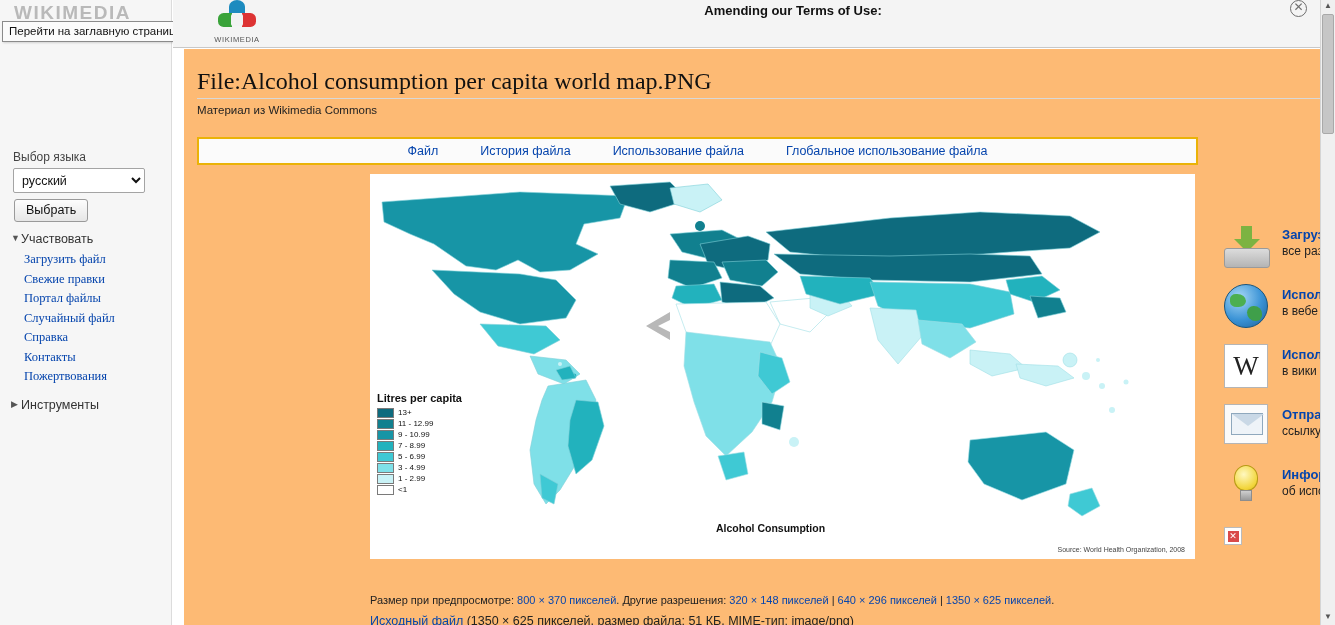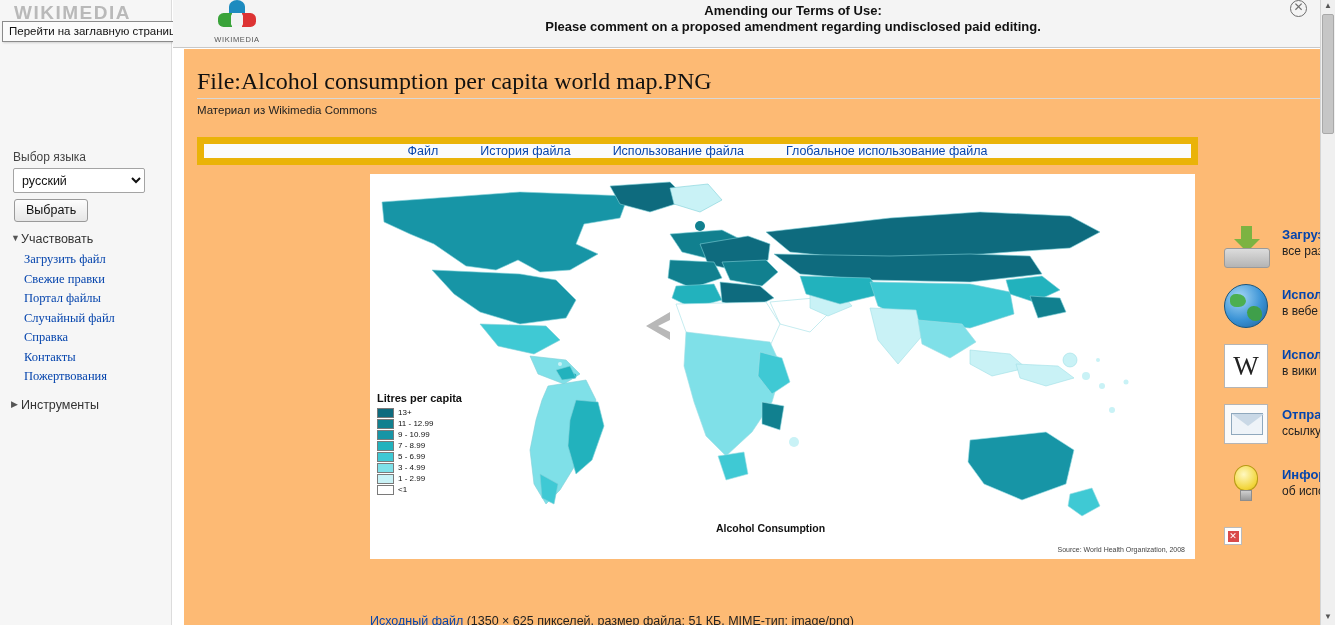--- a/index.html
+++ b/index.html
@@ -119,21 +119,21 @@
     font-family: "Liberation Serif", serif;
   }
   .title-rule {
     position: absolute; left: 13px; top: 49px; width: 1135px; height: 1px; background: #d8d8d8;
   }
   .subtitle {
     position: absolute; left: 13px; top: 55px; font-size: 11.5px; color: #222;
   }
   .tabs-bar {
     position: absolute; left: 13px; top: 88px; width: 1001px; height: 28px;
-    border: 7px solid #eab308; background: #fbfbfb;
+    border: 2px solid #eab308; background: #fbfbfb;
   }
   .tabs-inner {
     position: absolute; left: 0; top: 0; width: 100%; height: 100%;
     display: flex; justify-content: center; align-items: center; gap: 42px;
   }
   .tabs-inner a { color: #0645ad; font-size: 12.5px; text-decoration: none; }
 
   
   .map-wrap {
     position: absolute; left: 186px; top: 125px; width: 825px; height: 385px;
@@ -312,21 +312,20 @@
       <div class="puzzle">
         <div class="p-top"></div>
           <div class="p-l"></div>
           <div class="p-r"></div>
           <div class="p-c"></div>
       </div>
       <div class="wtxt">WIKIMEDIA</div>
     </div>
     <div class="banner-text">
       <div class="l1">Amending our Terms of Use:</div>
-      <div class="l2">Please comment on a proposed amendment regarding undisclosed paid editing.</div>
     </div>
     <div class="banner-close">✕</div>
   </div>
 
   <div class="content">
     <div class="page-title">File:Alcohol consumption per capita world map.PNG</div>
     <div class="title-rule"></div>
     <div class="subtitle">Материал из Wikimedia Commons</div>
 
     <div class="tabs-bar">
@@ -504,20 +503,27 @@
           <div class="act-title">Информация</div>
           <div class="act-sub">об использовании</div>
         </div>
       </div>
     </div>
 
     <div class="broken-img">
         <div class="x">✕</div>
       </div>
 
+    <div class="sizes">
+      <span>Размер при предпросмотре:</span>
+      <a href="#">800 × 370 пикселей</a><span>. Другие разрешения:</span>
+      <a href="#">320 × 148 пикселей</a> |
+      <a href="#">640 × 296 пикселей</a> |
+      <a href="#">1350 × 625 пикселей</a>.
+    </div>
 
     <div class="srcfile">
       <a href="#">Исходный файл</a>
       <span>(1350 × 625 пикселей, размер файла: 51 КБ, MIME-тип: image/png)</span>
     </div>
 
   </div>
 
 
   <div class="vscroll">

